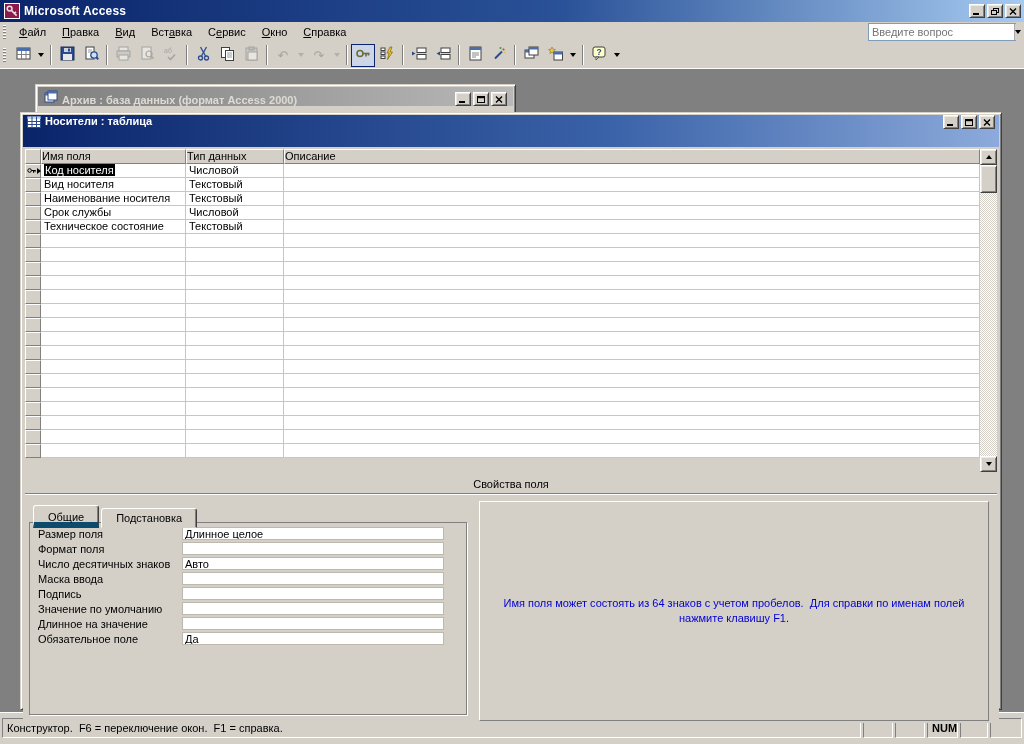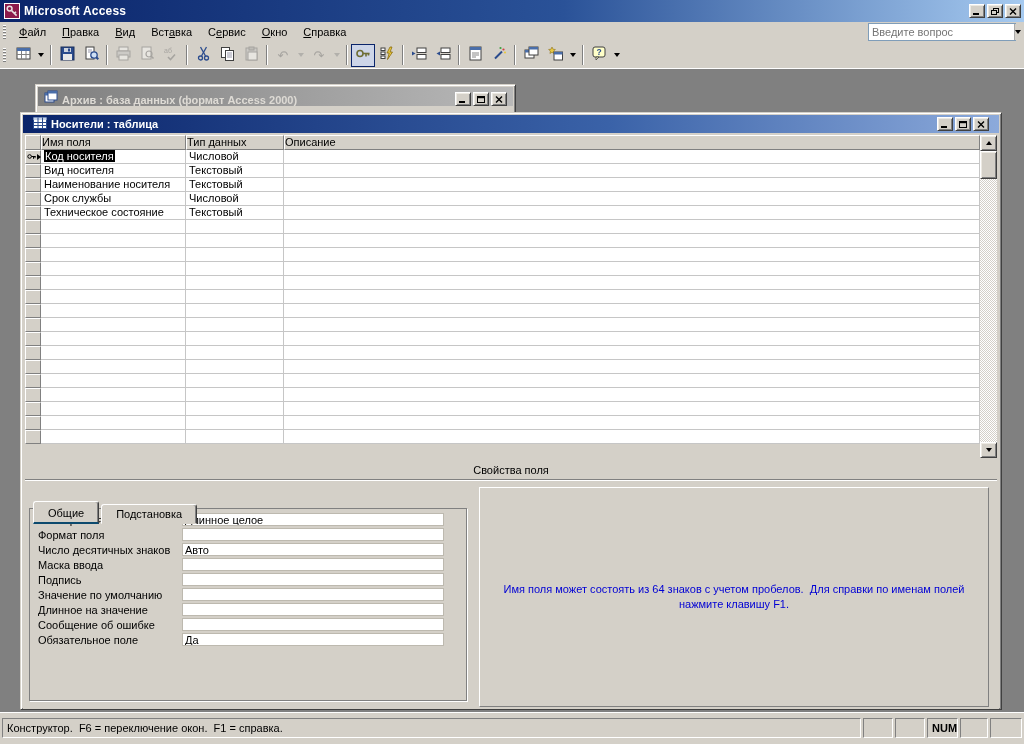--- a/index.html
+++ b/index.html
@@ -59,22 +59,22 @@
   .db-window { position:absolute; left:35px; top:15px; width:481px; height:52px; background:#d4d0c8;
                z-index:1; padding:2px; }
   .db-titlebar { height:19px; background:linear-gradient(to right,#7f7f7f,#b8b8b8);
                  display:flex; align-items:flex-end; padding:0 6px; }
   .db-titlebar .t-text { color:#dedbd5; font-weight:bold; flex:1; margin-left:4px; white-space:nowrap; overflow:hidden; }
   .db-titlebar .winbtn { width:16px; height:14px; }
 
   
   .table-window { position:absolute; left:20px; top:43px; width:982px; height:598px; background:#d4d0c8;
                   z-index:2; padding:2px; }
-  .t-titlebar { height:18px; background:linear-gradient(to right,#0a246a 0%, #3a62a8 60%, #8caadb 100%);
-                display:flex; align-items:center; padding:0 10px; }
+  .t-titlebar { height:32px; background:linear-gradient(to right,#0a246a 0%, #3a62a8 60%, #8caadb 100%);
+                display:flex; padding:0 4px; }
   .t-titlebar .t-text { color:#fff; font-weight:bold; flex:1; margin-left:4px; }
   .t-client { position:relative; width:976px; height:576px; background:#d4d0c8; overflow:hidden; }
 
   
   .design-grid { position:absolute; left:2px; top:2px; right:19px; }
   .grid-header { display:flex; height:15px; }
   .hcell { background:#d4d0c8; border:1px solid; border-color:#fff #808080 #808080 #fff;
            text-align:left; line-height:12px; font-size:11px; overflow:hidden; }
   .grid-row { display:flex; height:14px; background:#fff; }
   .rcell { border-right:1px solid #c6c6c6; border-bottom:1px solid #c6c6c6; line-height:13px;
@@ -106,21 +106,21 @@
               border-top:4px solid #000; }
 
   
   .props-label { position:absolute; left:0; top:331px; width:100%; text-align:center; }
   .lower-divider { position:absolute; left:2px; top:346px; right:2px; height:2px;
                    border-top:1px solid #808080; border-bottom:1px solid #fff; }
   .props-tabs { position:absolute; left:10px; top:352px; display:flex; align-items:flex-end; z-index:5; }
   .tab { height:20px; margin-top:3px; padding:0 14px; line-height:19px; background:#d4d0c8;
          border:1px solid; border-color:#fff #404040 transparent #fff; border-radius:3px 3px 0 0;
          box-shadow:inset -1px 0 0 #808080; margin-right:2px; }
-  .tab.active { height:23px; margin-top:16px; line-height:22px; border-bottom:2px solid #0c4a6e; }
+  .tab.active { height:23px; margin-top:6px; line-height:22px; border-bottom:6px solid #0c4a6e; }
   .props-box { position:absolute; left:6px; top:375px; width:438px; height:193px; background:#d4d0c8;
                border:1px solid #808080; box-shadow:1px 1px 0 #fff; padding-top:3px; z-index:1; }
   .prow { display:flex; height:15px; align-items:center; }
   .prow label { width:152px; min-width:152px; padding-left:8px; white-space:nowrap; overflow:hidden; }
   .prow input { width:262px; height:13px; border:1px solid #bdb9af; background:#fff;
                 font:11px "Liberation Sans",sans-serif; padding:0 2px; outline:none; }
   .help-box { position:absolute; left:456px; top:354px; width:510px; height:220px; background:#d4d0c8;
               border:1px solid; border-color:#fff #808080 #808080 #fff;
               display:flex; align-items:center; justify-content:center; }
   .help-text { color:#0000d4; text-align:center; width:93%; line-height:15px; white-space:pre-wrap; }
@@ -769,24 +769,20 @@
             </div>
               <div class="prow">
               <label>Значение по умолчанию</label>
               <input readonly="" style="">
             </div>
               <div class="prow">
               <label>Длинное на значение</label>
               <input readonly="" style="">
             </div>
               <div class="prow">
-              <label>Сообщение об ошибке</label>
-              <input readonly="" style="">
-            </div>
-              <div class="prow">
               <label>Обязательное поле</label>
               <input readonly="" value="Да" style="">
             </div>
             </div>
 
         </div>
 
         <div class="help-box">
           <div class="help-text">Имя поля может состоять из 64 знаков с учетом пробелов.  Для справки по именам полей нажмите клавишу F1.</div>
         </div>

